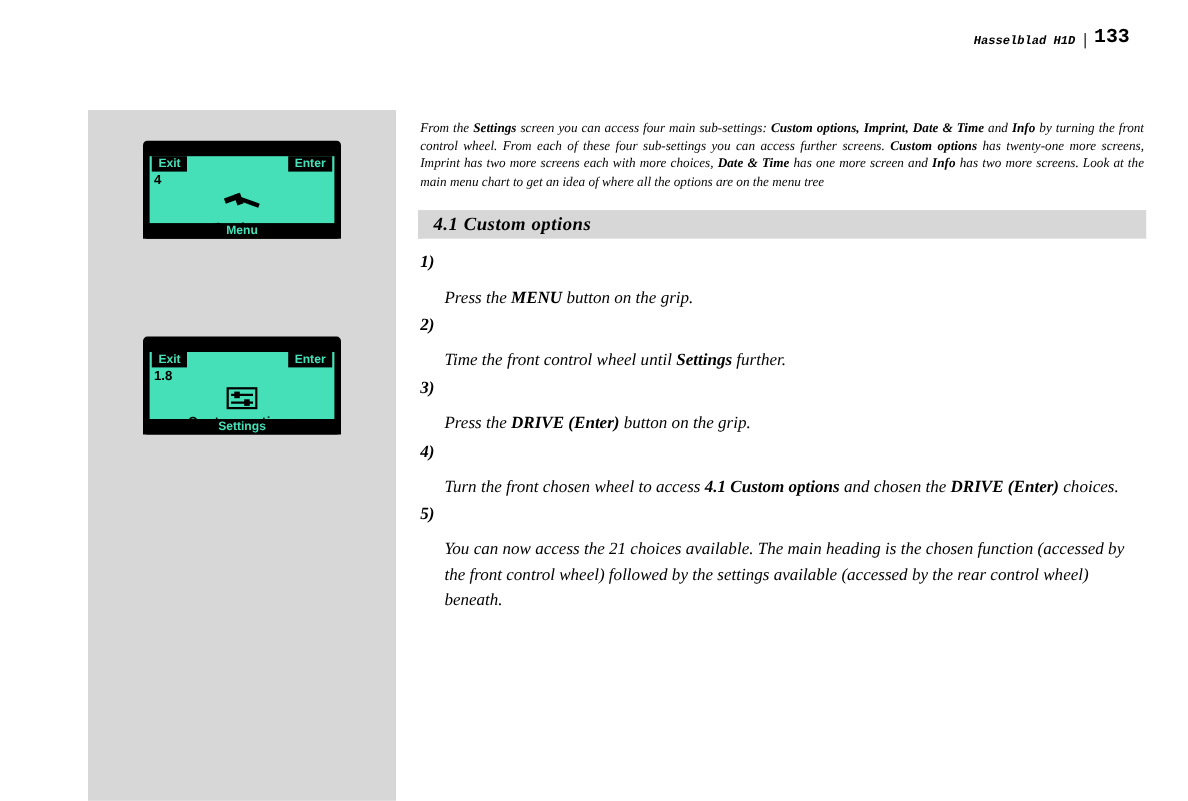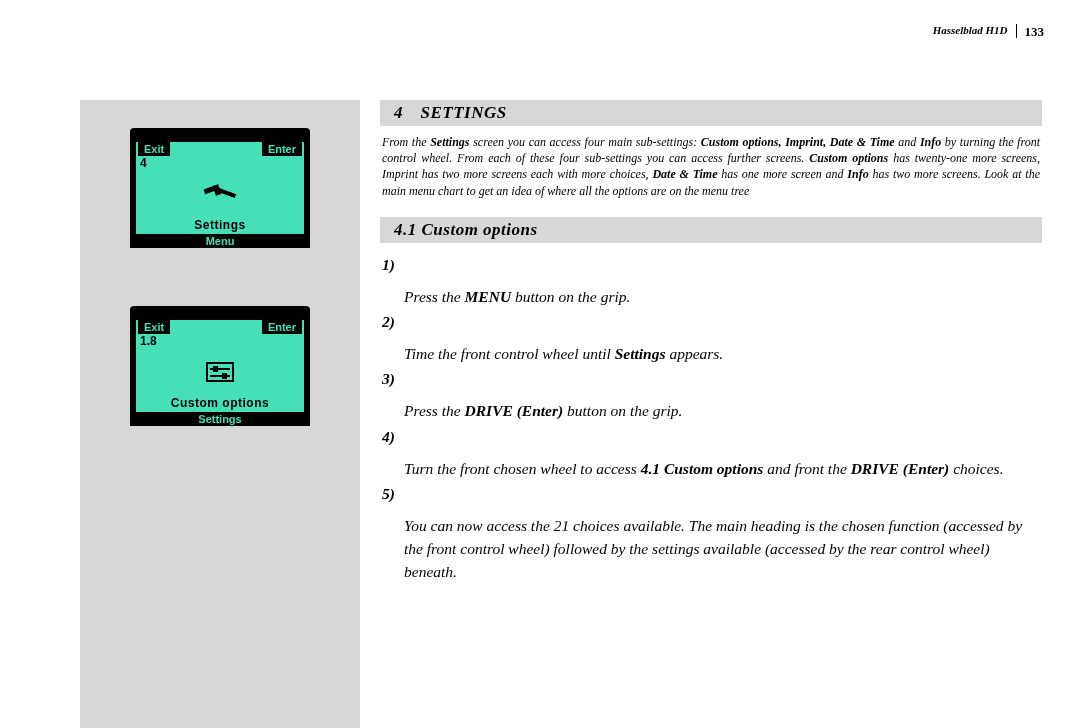--- a/index.html
+++ b/index.html
@@ -8,58 +8,59 @@
     font-family: Georgia, "Times New Roman", serif;
     background: #fff;
     width: 1080px;
     height: 728px;
     overflow: hidden;
     position: relative;
   }
   .page-header {
     position: absolute;
     top: 24px;
-    right: 36px;
+    right: 53px;
     font-size: 11px;
     display: flex;
-    align-items: flex-start;
+    align-items: flex-end;
     gap: 8px;
+    font-family: Liberation Mono, monospace;
   }
   .page-header .product {
     font-weight: bold;
     font-style: italic;
   }
   .page-header .divider {
     width: 1px;
     height: 14px;
     background: #000;
   }
   .page-header .pagenum {
     font-weight: bold;
-    font-size: 13px;
+    font-size: 18px;
   }
   .content {
     position: absolute;
     top: 100px;
     left: 0;
     right: 0;
   }
   .left-col {
     position: absolute;
     left: 80px;
     top: 0;
     width: 280px;
     height: 628px;
     background: #d7d7d7;
   }
   .lcd {
     position: absolute;
     left: 50px;
     width: 180px;
-    height: 120px;
+    height: 89px;
     background: #000;
     border-radius: 4px;
   }
   .lcd.lcd1 { top: 28px; }
   .lcd.lcd2 { top: 206px; }
   .lcd-inner {
     position: absolute;
     top: 14px;
     left: 6px;
     right: 6px;
@@ -215,44 +216,43 @@
         </div>
         <div class="lcd-label">Custom options</div>
       </div>
       <div class="lcd-footer">Settings</div>
     </div>
 
   </div>
 
   <div class="right-col">
 
-    <div class="section-head">4 SETTINGS</div>
 
     <p class="para">
       <span>From the </span><span class="bold">Settings</span><span> screen you can access four main sub-settings: </span><span class="bold">Custom options, Imprint, Date &amp; Time</span><span> and </span><span class="bold">Info</span><span> by turning the front control wheel. From each of these four sub-settings you can access further screens. </span><span class="bold">Custom options</span><span> has twenty-one more screens, Imprint has two more screens each with more choices, </span><span class="bold">Date &amp; Time</span><span> has one more screen and </span><span class="bold">Info</span><span> has two more screens. Look at the main menu chart to get an idea of where all the options are on the menu tree</span>
     </p>
 
     <div class="section-head">4.1 Custom options</div>
 
     <div class="list">
       <div class="list-item">
         <span class="list-num">1)</span>
         <span class="list-text"><span>Press the </span><span class="bold">MENU</span><span> button on the grip.</span></span>
       </div>
       <div class="list-item">
         <span class="list-num">2)</span>
-        <span class="list-text"><span>Time the front control wheel until </span><span class="bold">Settings</span><span> appears.</span></span>
+        <span class="list-text"><span>Time the front control wheel until </span><span class="bold">Settings</span><span> further.</span></span>
       </div>
       <div class="list-item">
         <span class="list-num">3)</span>
         <span class="list-text"><span>Press the </span><span class="bold">DRIVE (Enter)</span><span> button on the grip.</span></span>
       </div>
       <div class="list-item">
         <span class="list-num">4)</span>
-        <span class="list-text"><span>Turn the front chosen wheel to access </span><span class="bold">4.1 Custom options</span><span> and front the </span><span class="bold">DRIVE (Enter)</span><span> choices.</span></span>
+        <span class="list-text"><span>Turn the front chosen wheel to access </span><span class="bold">4.1 Custom options</span><span> and chosen the </span><span class="bold">DRIVE (Enter)</span><span> choices.</span></span>
       </div>
       <div class="list-item">
         <span class="list-num">5)</span>
         <span class="list-text"><span>You can now access the 21 choices available. The main heading is the chosen function (accessed by the front control wheel) followed by the settings available (accessed by the rear control wheel) beneath.</span></span>
       </div>
     </div>
 
   </div>
 
 </div>

